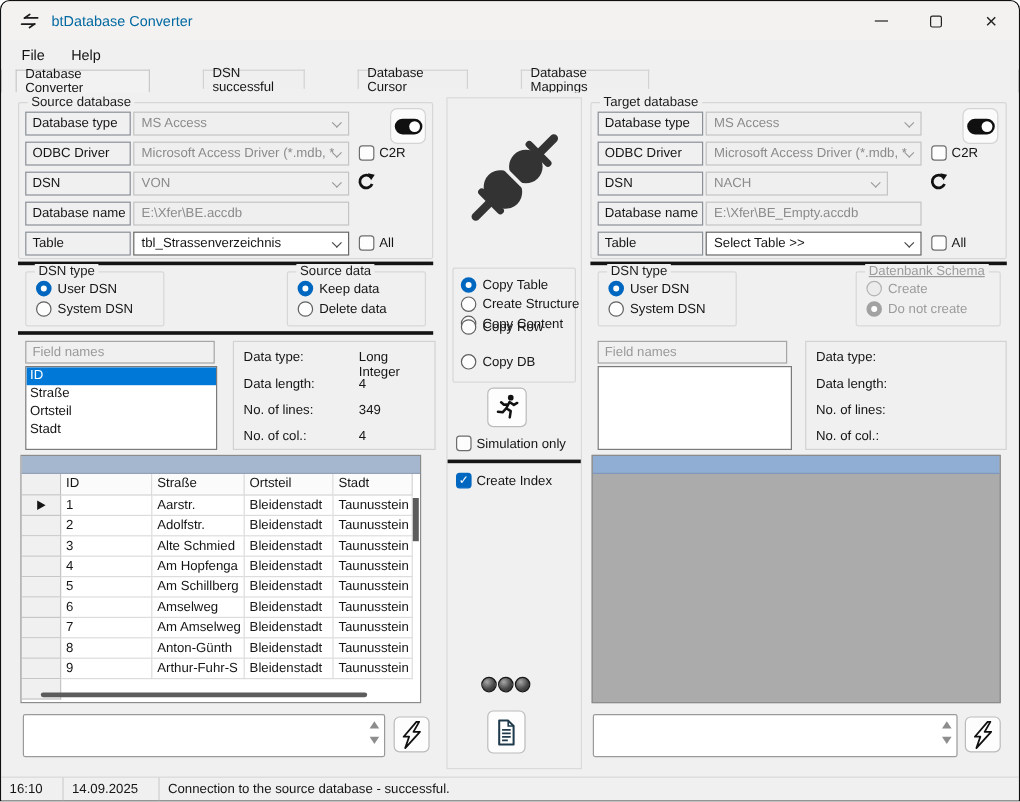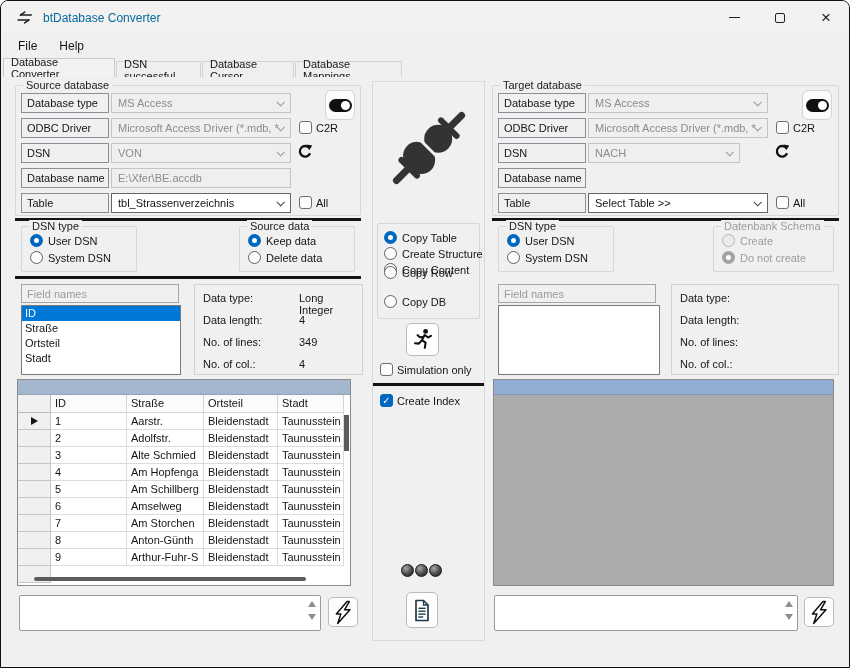--- a/index.html
+++ b/index.html
@@ -17,32 +17,32 @@
   .winbtn { width:46px; height:100%; display:flex; align-items:center; justify-content:center; }
   .glyph-min { width:11px; height:1px; background:#222; }
   .glyph-max { width:10px; height:10px; border:1.2px solid #222; border-radius:2px; }
   .glyph-close { font-size:17px; color:#222; line-height:1; }
 
   
   .menubar { height:24px; display:flex; align-items:center; gap:4px; padding-left:8px; flex:0 0 auto; background:#f0f0f0; }
   .menu-item { padding:3px 9px; font-size:12px; }
 
   
-  .tabstrip { height:19px; display:flex; align-items:flex-end; padding-left:2px; flex:0 0 auto; }
+  .tabstrip { height:19px; display:flex; padding-left:12px; flex:0 0 auto;gap:43px; }
   .tab { border:1px solid #d2d2d2; border-bottom:none; background:#efefef; height:16px;
          display:flex; align-items:center; justify-content:center; font-size:11px; padding:0 7px; margin-right:1px; }
   .tab.active { height:19px; background:#f2f2f2; border-color:#c9c9c9; }
 
   
   .content { flex:1 1 auto; position:relative; background:#f0f0f0; }
   .abs { position:absolute; }
 
   .groupbox { position:absolute; border:1px solid #d7d7d7; border-radius:2px; }
   .legend { position:absolute; top:-7px; left:7px; background:#f0f0f0; padding:0 3px; font-size:11px; color:#1b1b1b; }
-  .legend.dis { color:#9c9c9c; }
+  .legend.dis { color:#9c9c9c;text-decoration:underline; }
 
   .lblbox { position:absolute; height:20px; border:1px solid #8a8f98; background:#f0f0f0;
             display:flex; align-items:center; padding-left:5px; font-size:11px; }
   .combo, .tbox { position:absolute; height:20px; border:1px solid #c4c4c4; background:#efefef;
           display:flex; align-items:center; padding-left:6px; color:#8b8b8b; font-size:11px; overflow:hidden; white-space:nowrap; }
   .combo .chev { position:absolute; right:7px; top:6px; width:6px; height:6px;
                  border-right:1.4px solid #9a9a9a; border-bottom:1.4px solid #9a9a9a; transform:rotate(45deg) translateY(-1px); }
   .combo.enabled, .tbox.enabled { background:#fff; border-color:#666; color:#151515; }
   .combo.enabled .chev { border-color:#444; }
 
@@ -300,21 +300,21 @@
       <div class="grow">
         <div class="rsel"></div>
         <div class="cell" style="width:76px">6</div>
         <div class="cell" style="width:77px">Amselweg</div>
         <div class="cell" style="width:74px">Bleidenstadt</div>
         <div class="cell" style="width:66px">Taunusstein</div>
       </div>
       <div class="grow">
         <div class="rsel"></div>
         <div class="cell" style="width:76px">7</div>
-        <div class="cell" style="width:77px">Am Storchen</div>
+        <div class="cell" style="width:77px">Am Amselweg</div>
         <div class="cell" style="width:74px">Bleidenstadt</div>
         <div class="cell" style="width:66px">Taunusstein</div>
       </div>
       <div class="grow">
         <div class="rsel"></div>
         <div class="cell" style="width:76px">8</div>
         <div class="cell" style="width:77px">Anton-Günth</div>
         <div class="cell" style="width:74px">Bleidenstadt</div>
         <div class="cell" style="width:66px">Taunusstein</div>
       </div>
@@ -430,20 +430,21 @@
     <div class="combo" style="left:587px;top:41px;width:180px">
         <span>Microsoft Access Driver (*.mdb, *</span>
         <span class="chev"></span>
       </div>
     <div class="lblbox" style="left:497px;top:66px;width:88px">DSN</div>
     <div class="combo" style="left:587px;top:66px;width:152px">
         <span>NACH</span>
         <span class="chev"></span>
       </div>
     <div class="lblbox" style="left:497px;top:91px;width:88px">Database name</div>
+    <div class="tbox" style="left:587px;top:91px;width:180px">E:\Xfer\BE_Empty.accdb</div>
     <div class="lblbox" style="left:497px;top:116px;width:88px">Table</div>
     <div class="combo enabled" style="left:587px;top:116px;width:180px">
         <span>Select Table &gt;&gt;</span>
         <span class="chev"></span>
       </div>
 
     <div class="toggle-btn" style="left:801px;top:13px">
       <span class="toggle-pill">
           <span class="toggle-knob"></span>
         </span>
@@ -516,14 +517,19 @@
         </span>
     </div>
     <div class="sq-btn" style="left:803px;top:520px;width:30px;height:30px">
       <svg width="19" height="25" viewBox="0 0 20 26">
         <path d="M13.8 1.5 L3.5 14.5 H8.3 L5.6 24.5 L17.5 10.2 H11.8 L16.2 1.5 Z" fill="#fff" stroke="#101010" stroke-width="1.6" stroke-linejoin="round" transform="skewX(-4)"></path>
       </svg>
     </div>
 
   </div>
 
+  <div class="statusbar">
+    <div class="scell" style="width:52px">16:10</div>
+    <div class="scell" style="width:80px">14.09.2025</div>
+    <div class="scell last">Connection to the source database - successful.</div>
+  </div>
 
 </div>
 
 </body></html>

